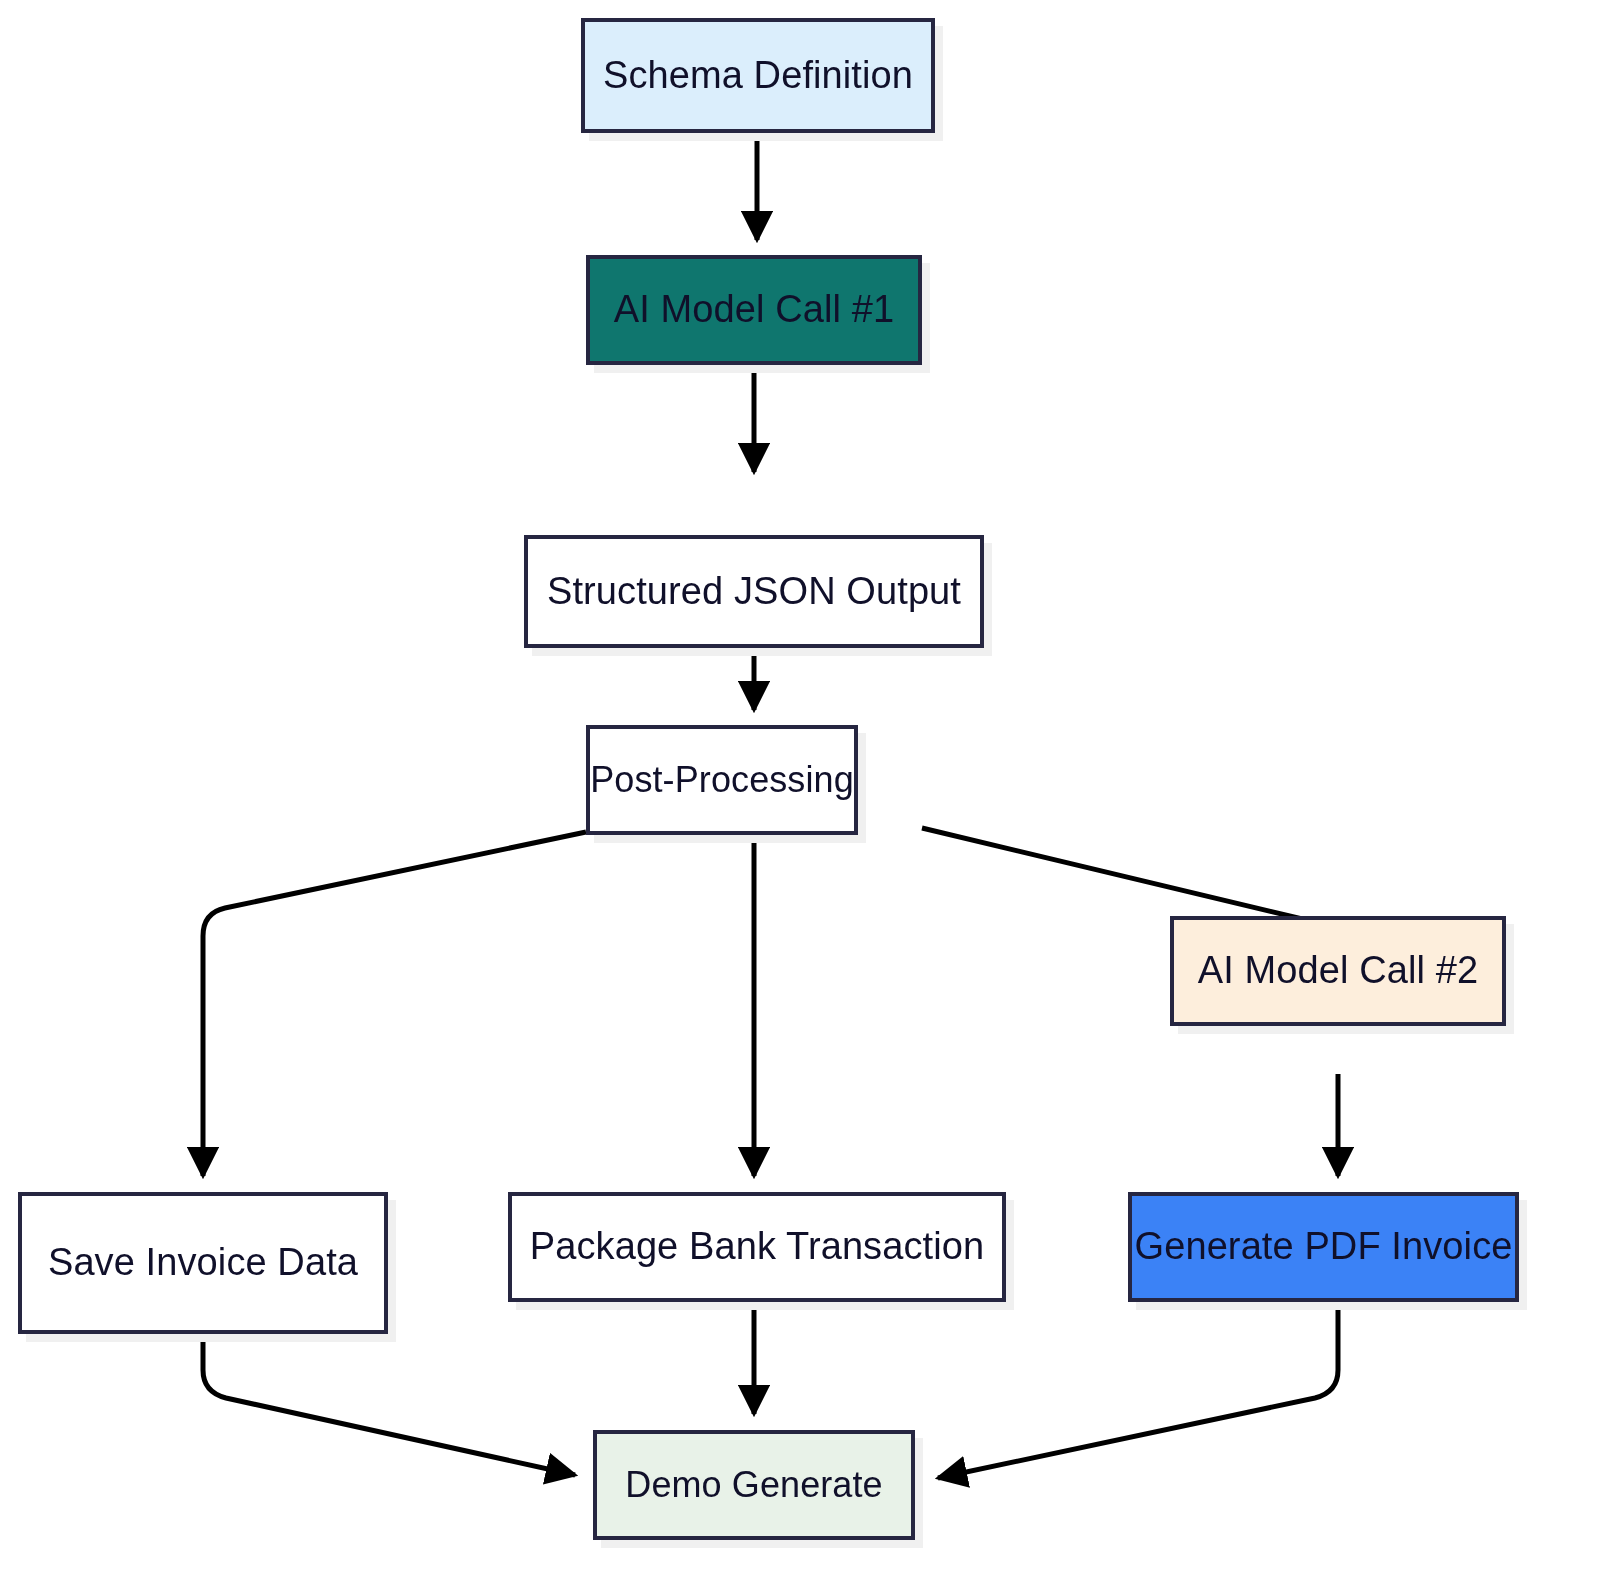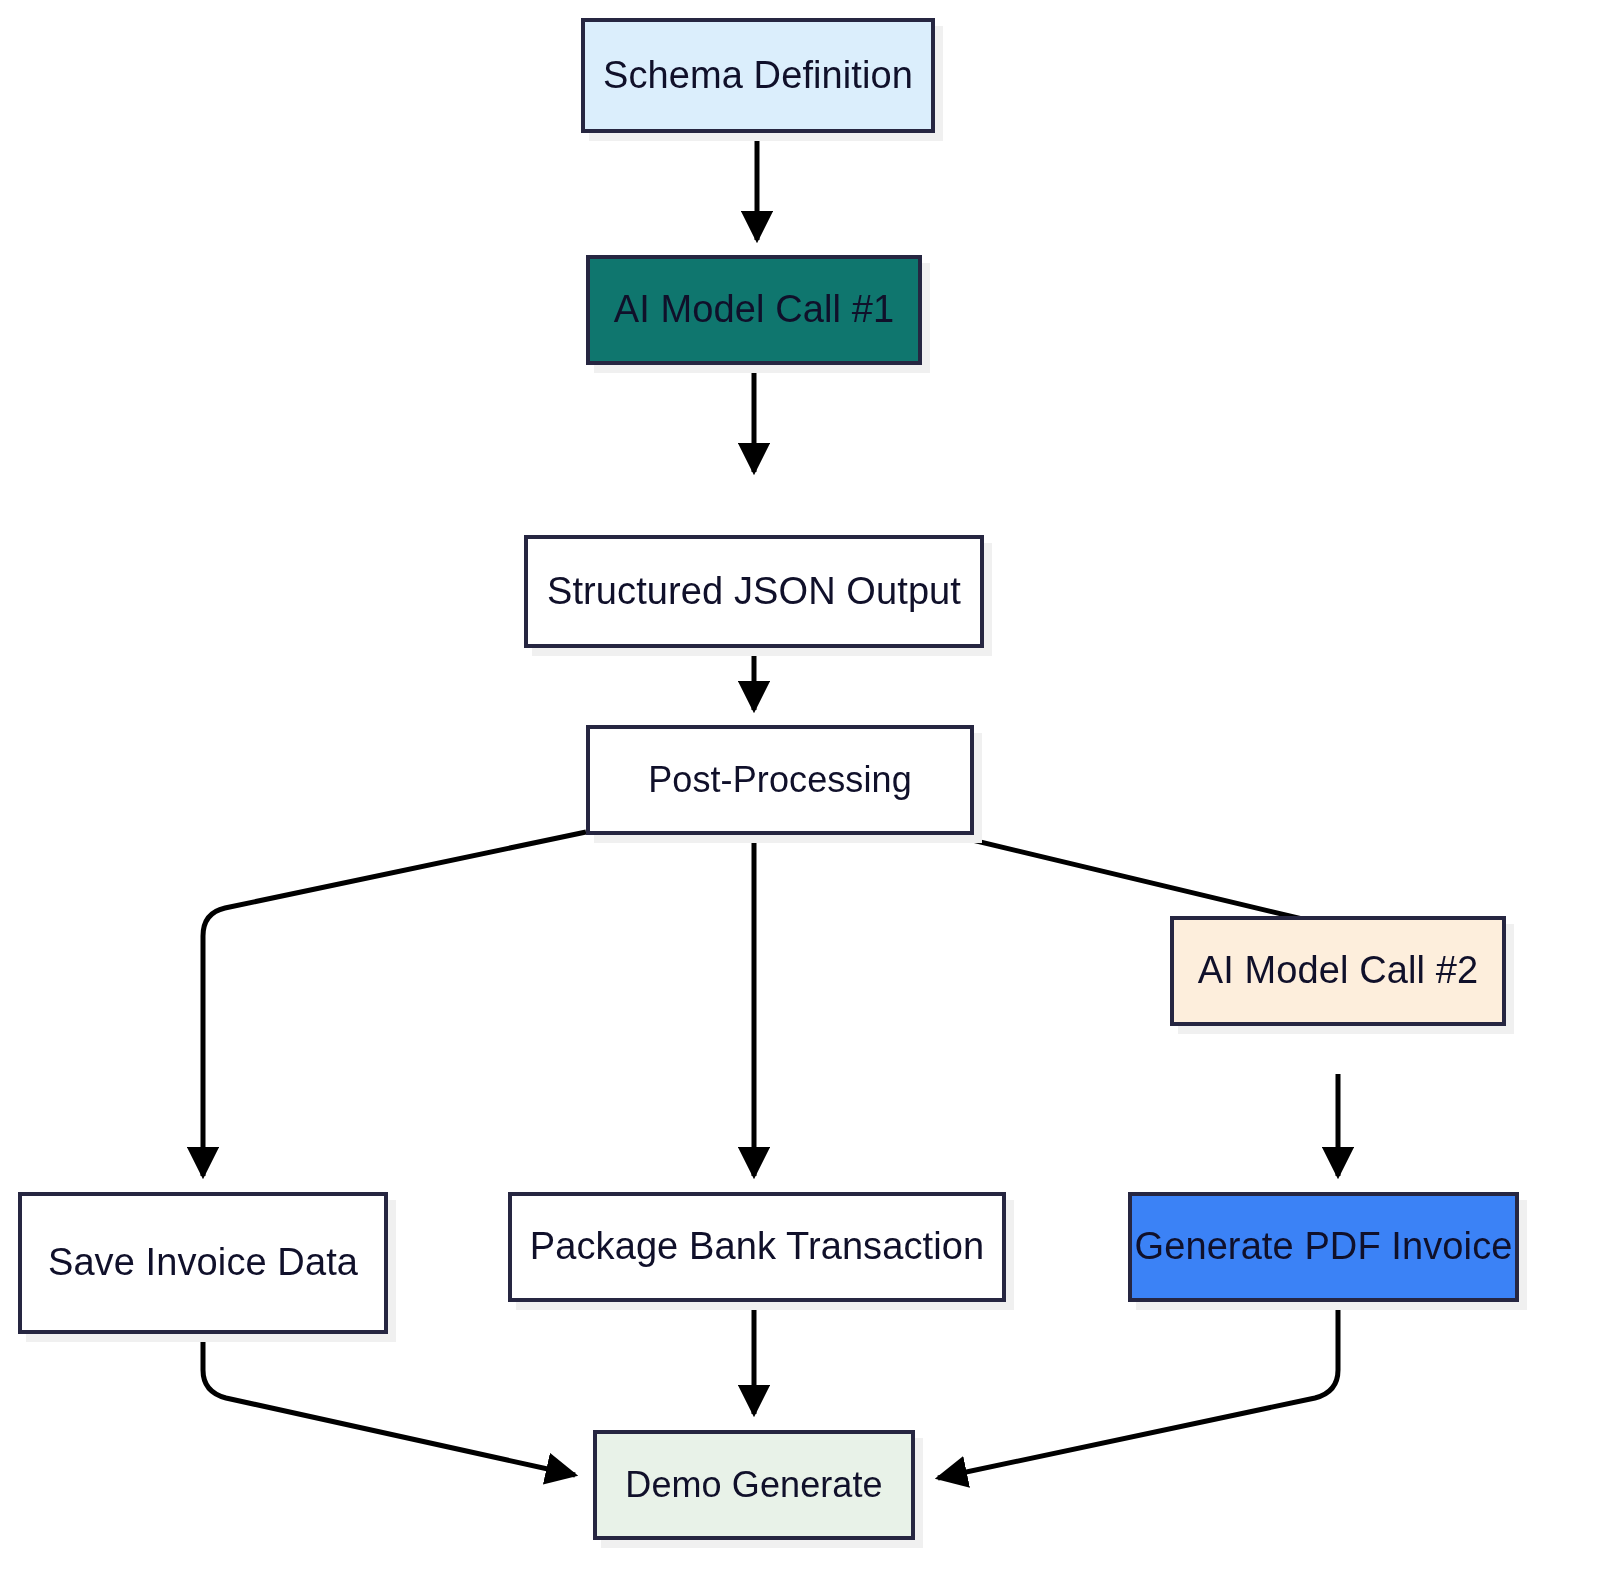--- a/index.html
+++ b/index.html
@@ -86,21 +86,21 @@
   </div>
 
   <div class="node" id="node-ai1" style="left: 586px; top: 255px; width: 336px; height: 110px; background: #0f766e; border-color: rgb(38, 38, 65);">
     <span class="label" style="color: rgb(16, 16, 42);">AI Model Call #1</span>
   </div>
 
   <div class="node" id="node-json" style="left: 524px; top: 487px; width: 460px; height: 113px; background: rgb(255, 255, 255); border-color: rgb(38, 38, 65); margin-top: 48px;">
     <span class="label" style="color: rgb(16, 16, 42);">Structured JSON Output</span>
   </div>
 
-  <div class="node small" id="node-post" style="left: 586px; top: 725px; width: 388px; height: 110px; background: rgb(255, 255, 255); border-color: rgb(38, 38, 65);">
+  <div class="node small" id="node-post" style="left: 586px; top: 725px; width: 272px; height: 110px; background: rgb(255, 255, 255); border-color: rgb(38, 38, 65);">
     <span class="label" style="color: rgb(16, 16, 42);">Post-Processing</span>
   </div>
 
   <div class="node" id="node-ai2" style="left: 1170px; top: 916px; width: 336px; height: 110px; background: rgb(253, 238, 220); border-color: rgb(38, 38, 65);">
     <span class="label" style="color: rgb(16, 16, 42);">AI Model Call #2</span>
   </div>
 
   <div class="node" id="node-save" style="left: 18px; top: 1192px; width: 370px; height: 142px; background: rgb(255, 255, 255); border-color: rgb(38, 38, 65);">
     <span class="label" style="color: rgb(16, 16, 42);">Save Invoice Data</span>
   </div>

